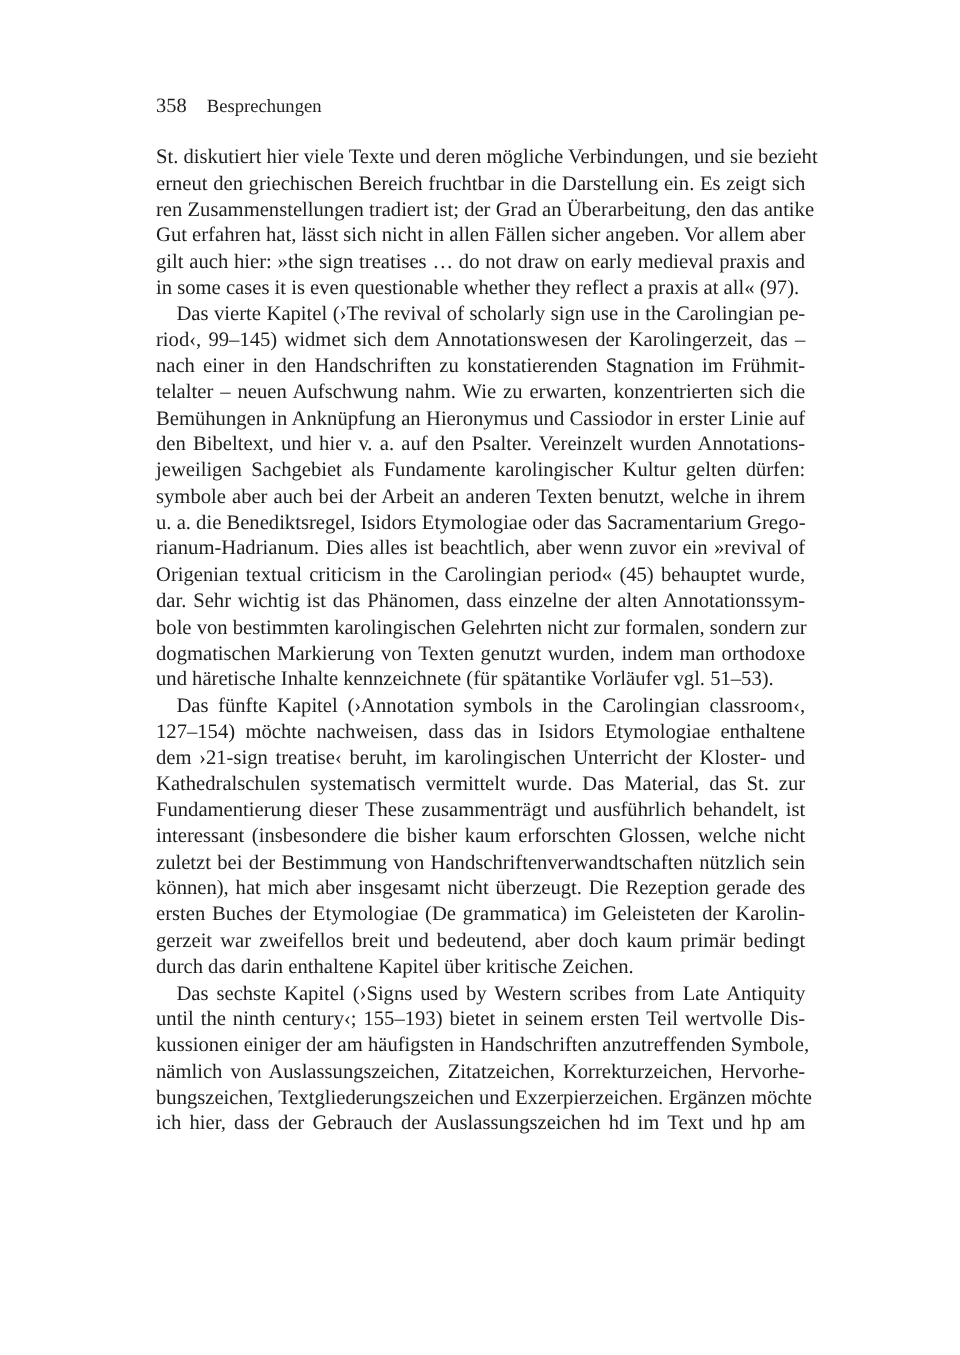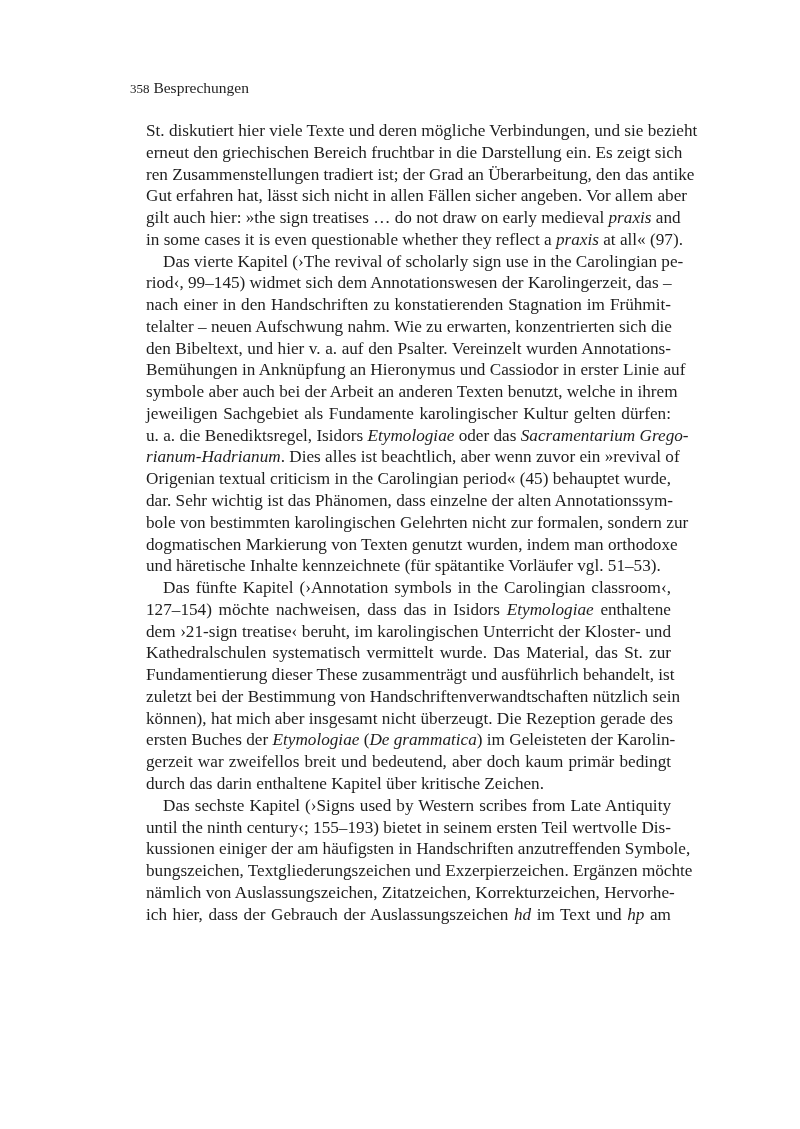--- a/index.html
+++ b/index.html
@@ -23,46 +23,45 @@
     }
     .running-head {
       position: absolute;
       top: 78px;
       left: 0;
       font-size: 15.5px;
       line-height: 20px;
       white-space: nowrap;
     }
     .running-head .page-number {
-      font-size: 13px;
-      margin-right: 0;
+      font-size: 17px;
+      margin-right: 13px;
     }
     .body-text {
       position: absolute;
       top: 120px;
       left: 0;
       width: 541px;
       font-size: 17.2px;
       line-height: 21.78px;
     }
     .line {
       display: block;
       white-space: nowrap;
       text-align: justify;
       text-align-last: justify;
       height: 21.78px;
-      margin-left: 16px;
     }
     .line.last {
       text-align-last: left;
     }
     .line.indent {
       padding-left: 17px;
     }
-    .it { font-style: italic; }
+    .it { }
   </style>
 </head>
 <body>
 
 <div class="page">
   <div class="running-head">
     <span class="page-number">358</span>
     <span class="section-title">Besprechungen</span>
   </div>
 
@@ -73,46 +72,47 @@
         <span class="line"><span>ren Zusammenstellungen tradiert ist; der Grad an Überarbeitung, den das antike</span></span>
         <span class="line"><span>Gut erfahren hat, lässt sich nicht in allen Fällen sicher angeben. Vor allem aber</span></span>
         <span class="line"><span>gilt auch hier: »the sign treatises … do not draw on early medieval </span><span class="it">praxis</span><span> and</span></span>
         <span class="line last"><span>in some cases it is even questionable whether they reflect a </span><span class="it">praxis</span><span> at all« (97).</span></span>
       </div>
       <div class="paragraph">
         <span class="line indent"><span>Das vierte Kapitel (›The revival of scholarly sign use in the Carolingian pe-</span></span>
         <span class="line"><span>riod‹, 99–145) widmet sich dem Annotationswesen der Karolingerzeit, das –</span></span>
         <span class="line"><span>nach einer in den Handschriften zu konstatierenden Stagnation im Frühmit-</span></span>
         <span class="line"><span>telalter – neuen Aufschwung nahm. Wie zu erwarten, konzentrierten sich die</span></span>
+        <span class="line"><span>Bemühungen in Anknüpfung an Hieronymus und Cassiodor in erster Linie auf</span></span>
         <span class="line"><span>den Bibeltext, und hier v. a. auf den Psalter. Vereinzelt wurden Annotations-</span></span>
-        <span class="line"><span>Bemühungen in Anknüpfung an Hieronymus und Cassiodor in erster Linie auf</span></span>
+        <span class="line"><span>jeweiligen Sachgebiet als Fundamente karolingischer Kultur gelten dürfen:</span></span>
         <span class="line"><span>symbole aber auch bei der Arbeit an anderen Texten benutzt, welche in ihrem</span></span>
-        <span class="line"><span>jeweiligen Sachgebiet als Fundamente karolingischer Kultur gelten dürfen:</span></span>
         <span class="line"><span>u. a. die Benediktsregel, Isidors </span><span class="it">Etymologiae</span><span> oder das </span><span class="it">Sacramentarium Grego-</span></span>
         <span class="line"><span class="it">rianum-Hadrianum</span><span>. Dies alles ist beachtlich, aber wenn zuvor ein »revival of</span></span>
         <span class="line"><span>Origenian textual criticism in the Carolingian period« (45) behauptet wurde,</span></span>
         <span class="line"><span>dar. Sehr wichtig ist das Phänomen, dass einzelne der alten Annotationssym-</span></span>
         <span class="line"><span>bole von bestimmten karolingischen Gelehrten nicht zur formalen, sondern zur</span></span>
         <span class="line"><span>dogmatischen Markierung von Texten genutzt wurden, indem man orthodoxe</span></span>
         <span class="line last"><span>und häretische Inhalte kennzeichnete (für spätantike Vorläufer vgl. 51–53).</span></span>
       </div>
       <div class="paragraph">
         <span class="line indent"><span>Das fünfte Kapitel (›Annotation symbols in the Carolingian classroom‹,</span></span>
         <span class="line"><span>127–154) möchte nachweisen, dass das in Isidors </span><span class="it">Etymologiae</span><span> enthaltene</span></span>
         <span class="line"><span>dem ›21-sign treatise‹ beruht, im karolingischen Unterricht der Kloster- und</span></span>
         <span class="line"><span>Kathedralschulen systematisch vermittelt wurde. Das Material, das St. zur</span></span>
         <span class="line"><span>Fundamentierung dieser These zusammenträgt und ausführlich behandelt, ist</span></span>
+        <span class="line"><span>interessant (insbesondere die bisher kaum erforschten Glossen, welche nicht</span></span>
         <span class="line"><span>zuletzt bei der Bestimmung von Handschriftenverwandtschaften nützlich sein</span></span>
         <span class="line"><span>können), hat mich aber insgesamt nicht überzeugt. Die Rezeption gerade des</span></span>
         <span class="line"><span>ersten Buches der </span><span class="it">Etymologiae</span><span> (</span><span class="it">De grammatica</span><span>) im Geleisteten der Karolin-</span></span>
         <span class="line"><span>gerzeit war zweifellos breit und bedeutend, aber doch kaum primär bedingt</span></span>
         <span class="line last"><span>durch das darin enthaltene Kapitel über kritische Zeichen.</span></span>
       </div>
       <div class="paragraph">
         <span class="line indent"><span>Das sechste Kapitel (›Signs used by Western scribes from Late Antiquity</span></span>
         <span class="line"><span>until the ninth century‹; 155–193) bietet in seinem ersten Teil wertvolle Dis-</span></span>
         <span class="line"><span>kussionen einiger der am häufigsten in Handschriften anzutreffenden Symbole,</span></span>
+        <span class="line"><span>nämlich von Auslassungszeichen, Zitatzeichen, Korrekturzeichen, Hervorhe-</span></span>
         <span class="line"><span>bungszeichen, Textgliederungszeichen und Exzerpierzeichen. Ergänzen möchte</span></span>
-        <span class="line"><span>nämlich von Auslassungszeichen, Zitatzeichen, Korrekturzeichen, Hervorhe-</span></span>
         <span class="line"><span>ich hier, dass der Gebrauch der Auslassungszeichen </span><span class="it">hd</span><span> im Text und </span><span class="it">hp</span><span> am</span></span>
       </div>
     </div>
 </div>
 
 </body></html>

